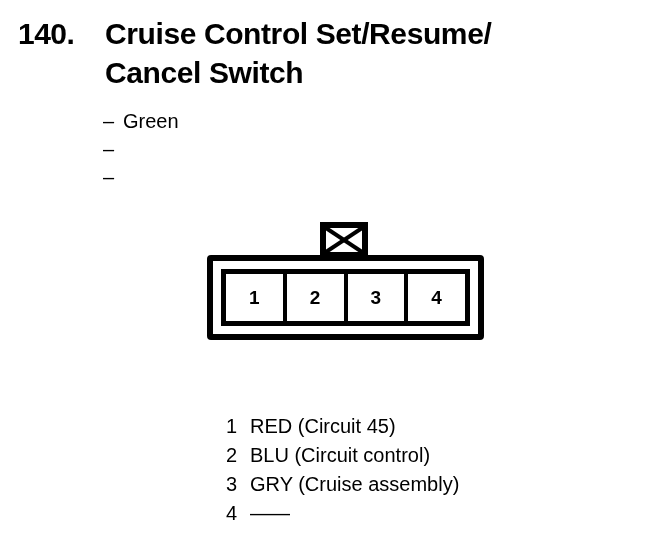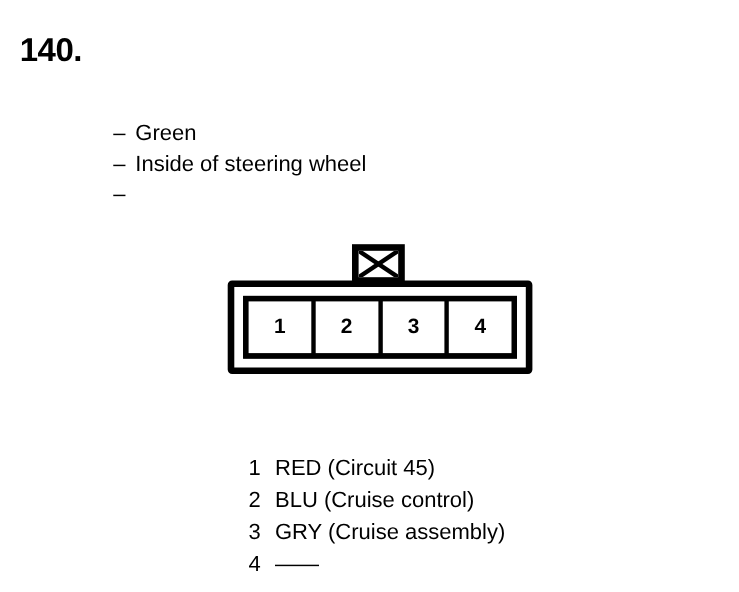--- a/index.html
+++ b/index.html
@@ -15,21 +15,21 @@
     overflow: hidden;
     font-family: "Liberation Sans", sans-serif;
     color: #000000;
     -webkit-font-smoothing: none;
   }
 
   
   .title-block {
     position: absolute;
     left: 18px;
-    top: 26px;
+    top: 14px;
     width: 636px;
   }
   .title-line {
     font-size: 30px;
     font-weight: bold;
     line-height: 39px;
     letter-spacing: -0.4px;
     white-space: pre;
   }
   .title-line-1 {
@@ -154,32 +154,32 @@
   }
   .legend-label {
     display: inline-block;
   }
 </style>
 </head>
 <body>
 
 <div class="title-block">
   <div class="title-line title-line-1">
-    <span class="title-number">140.</span>
-  </div>
+    <span class="title-number">140.</span><span>Cruise Control Set/Resume/</span>
+  </div>
+  <div class="title-line title-line-2">Cancel Switch</div>
 </div>
 
 <div class="desc-list">
   <div class="desc-item">
     <span class="desc-dash">–</span>
     <span class="desc-text">Green</span>
   </div>
   <div class="desc-item">
     <span class="desc-dash">–</span>
-    <span class="desc-text">Inside of steering wheel</span>
   </div>
   <div class="desc-item">
     <span class="desc-dash">–</span>
   </div>
 </div>
 
 <div class="connector">
 
   <div class="conn-tab">
     <span>
@@ -201,21 +201,21 @@
 
 </div>
 
 <div class="legend">
   <div class="legend-row">
     <span class="legend-num">1</span>
     <span class="legend-label">RED (Circuit 45)</span>
   </div>
   <div class="legend-row">
     <span class="legend-num">2</span>
-    <span class="legend-label">BLU (Cruise control)</span>
+    <span class="legend-label">BLU (Circuit control)</span>
   </div>
   <div class="legend-row">
     <span class="legend-num">3</span>
     <span class="legend-label">GRY (Cruise assembly)</span>
   </div>
   <div class="legend-row">
     <span class="legend-num">4</span>
     <span class="legend-label">——</span>
   </div>
 </div>

